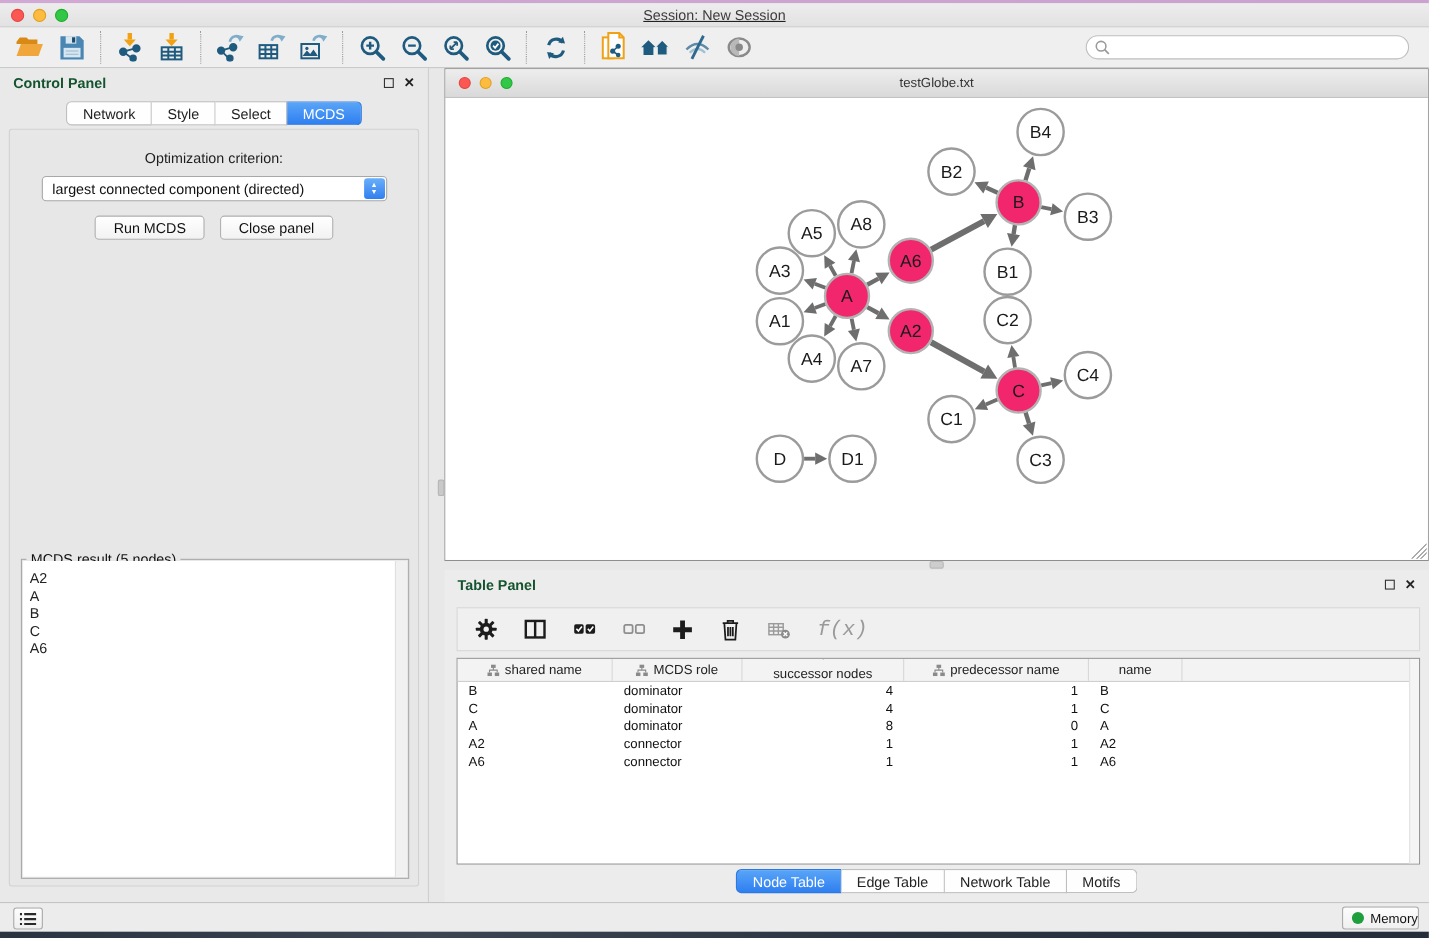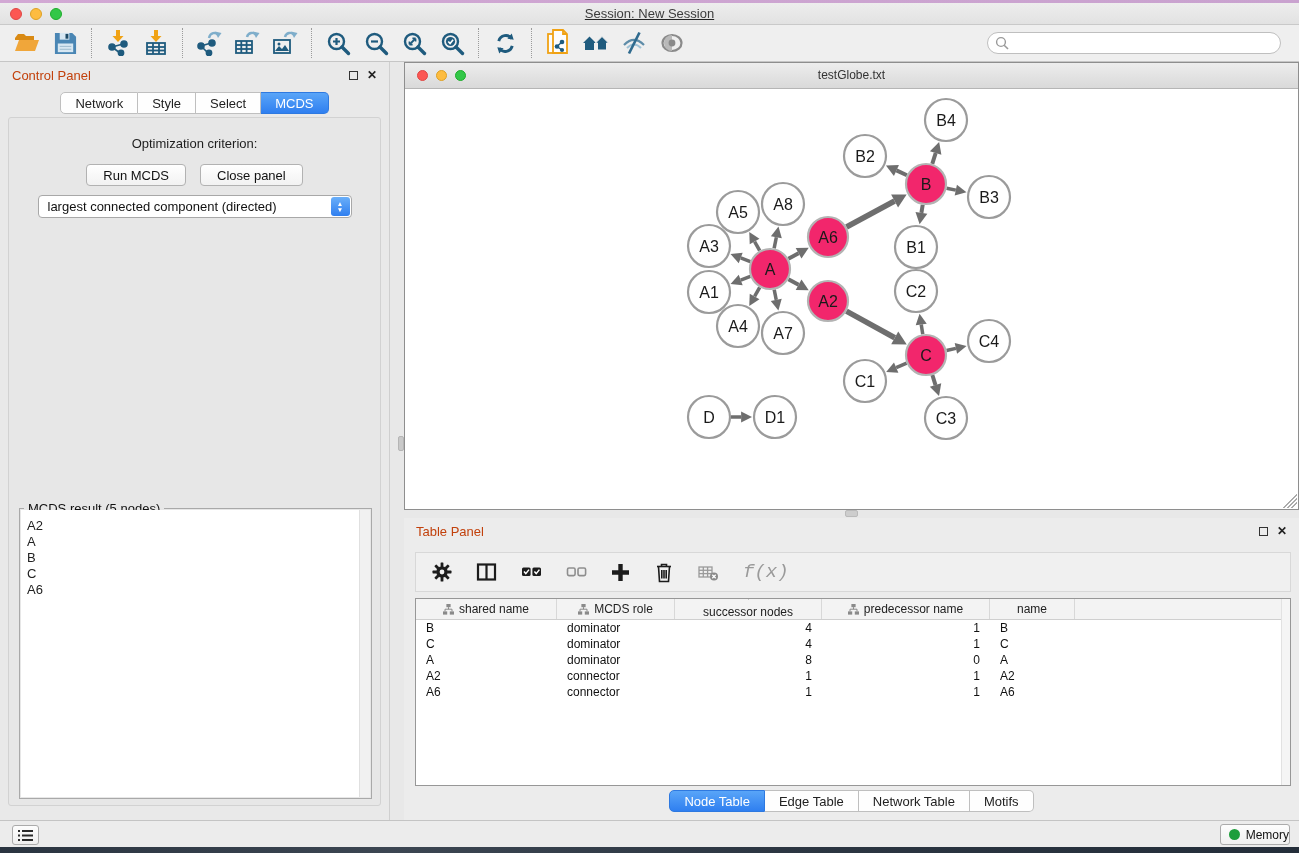--- a/index.html
+++ b/index.html
@@ -26,21 +26,21 @@
   .tb-sep { width:1px; height:30px; border-left:1px dotted #9B9B9B; margin:0 7px; }
   #search-wrap { margin-left:auto; margin-right:10px; position:relative; }
   #search-input { width:294px; height:22px; border:1px solid #BFBFBF; border-radius:11px;
     background:#fff; padding-left:26px; font-size:12px; outline:none; }
   #search-icon { position:absolute; left:8px; top:4px; }
 
   
   #control-panel { position:absolute; left:0; top:62px; width:390px; height:758px;
     background:#E9E9E9; border-right:1px solid #CFCFCF; }
   .panel-head { height:26px; display:flex; align-items:center; padding:0 12px; }
-  .panel-head .ph-title { font-size:13px; color:#c2410c; }
+  .panel-head .ph-title { font-size:13px; color:#14532d;font-weight:bold; }
   .ph-icons { margin-left:auto; display:flex; gap:9px; align-items:center; }
   .float-box { width:9px; height:9px; border:1.5px solid #333; }
   .close-x { font-size:12px; font-weight:bold; color:#222; line-height:10px; }
   #cp-tabs { display:flex; justify-content:center; margin-top:4px; }
   .seg-tab { height:22px; padding:0 14px; background:#FEFEFE; border:1px solid #BFBFBF;
     border-left:none; font-size:13px; color:#222; display:flex; align-items:center; }
   .seg-tab:first-child { border-left:1px solid #BFBFBF; border-radius:5px 0 0 5px; }
   .seg-tab:last-child { border-radius:0 5px 5px 0; }
   .seg-tab.active { background:linear-gradient(#59A5F8,#2F7FF0); color:#fff; border-color:#2E79E0; }
   #cp-body { position:absolute; left:8px; right:8px; top:55px; bottom:14px;
@@ -310,30 +310,30 @@
     </span>
   </div>
   <div id="cp-tabs">
       <div class="seg-tab">Network</div>
       <div class="seg-tab">Style</div>
       <div class="seg-tab">Select</div>
       <div class="seg-tab active">MCDS</div>
     </div>
   <div id="cp-body">
     <div id="opt-label">Optimization criterion:</div>
-    <div id="cp-buttons">
-      <div class="cp-btn">Run MCDS</div>
-      <div class="cp-btn">Close panel</div>
-    </div>
     <div id="opt-select">
       <span>largest connected component (directed)</span>
       <span id="opt-stepper">
           <span>▲</span>
           <span>▼</span>
         </span>
+    </div>
+    <div id="cp-buttons">
+      <div class="cp-btn">Run MCDS</div>
+      <div class="cp-btn">Close panel</div>
     </div>
     <div id="result-group">
       <div id="result-legend">MCDS result (5 nodes)</div>
       <div id="result-list">
           <div>A2</div>
           <div>A</div>
           <div>B</div>
           <div>C</div>
           <div>A6</div>
         </div>

